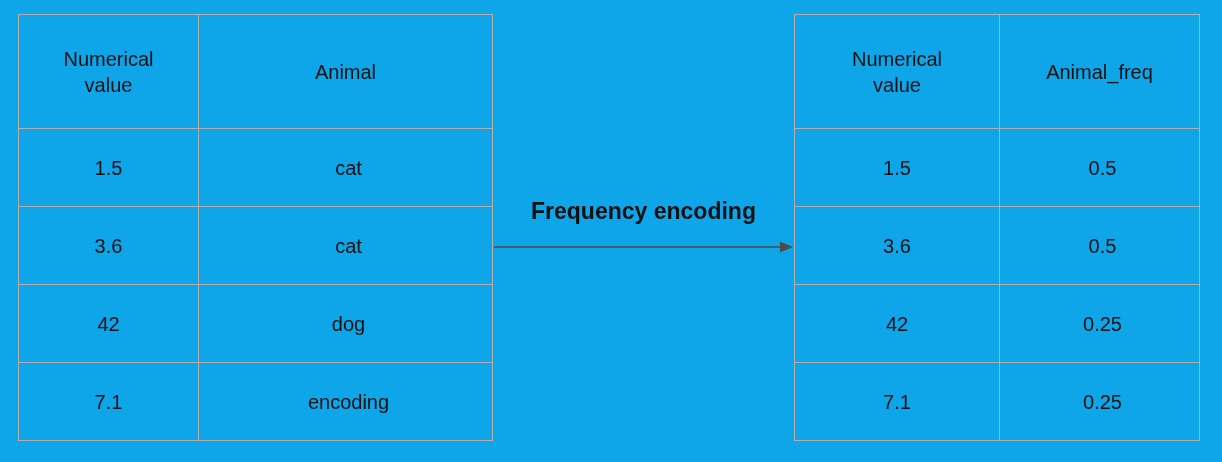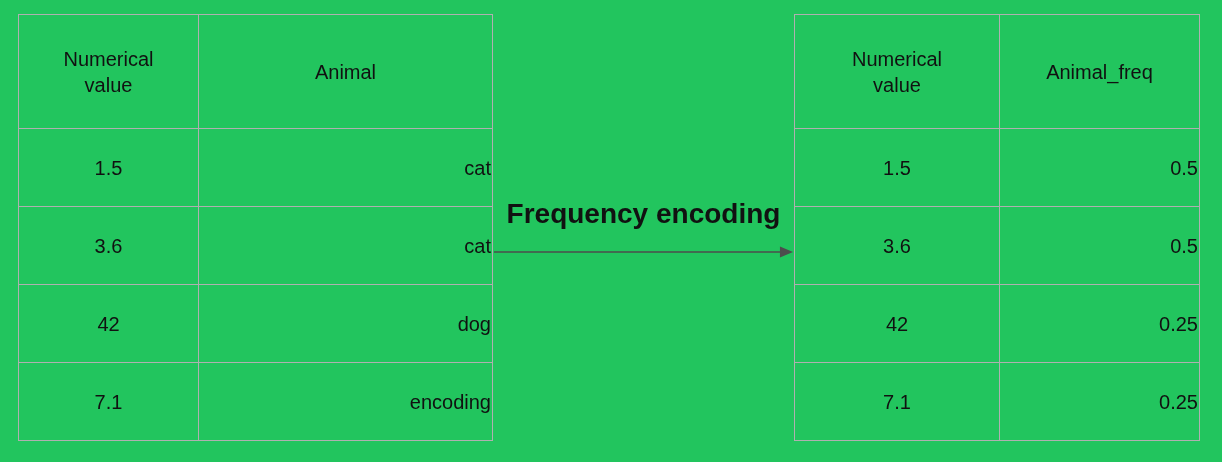--- a/index.html
+++ b/index.html
@@ -15,21 +15,21 @@
     color: var(--text-color);
   }
   .canvas {
     position: relative;
     width: 1222px;
     height: 462px;
     box-sizing: border-box;
     padding: 14px 22px 0 18px;
     display: flex;
     align-items: flex-start;
-    background: #22c55e;
+    background: #0ea5e9;
   }
   table.tbl {
     border-collapse: collapse;
     table-layout: fixed;
     font-size: 20px;
     line-height: 1.3;
   }
   table.tbl th, table.tbl td {
     border: 1px solid var(--border-color);
     font-weight: normal;
@@ -41,33 +41,33 @@
   table.left-tbl  { width: 474px; }
   table.left-tbl  col.c1 { width: 180px; }
   table.left-tbl  col.c2 { width: 294px; }
 
   table.right-tbl { width: 405px; }
   table.right-tbl col.c1 { width: 205px; }
   table.right-tbl col.c2 { width: 200px; }
 
   th.center-hd { text-align: center; padding: 0 36px; }
   td.num-cell  { text-align: center; }
-  td.text-cell { text-align: right; padding-left: 7px; }
+  td.text-cell { text-align: center; padding-left: 7px; }
 
   .middle {
     flex: 1 1 auto;
     align-self: stretch;
     display: flex;
     flex-direction: column;
     align-items: center;
     padding-top: 184px;
     min-width: 0;
   }
   .arrow-label {
-    font-size: 28px;
+    font-size: 23px;
     font-weight: bold;
     white-space: nowrap;
     color: var(--text-color);
   }
   .arrow-svg {
     width: 100%;
     height: 20px;
     margin-top: 12px;
     color: var(--arrow-color);
     display: block;

